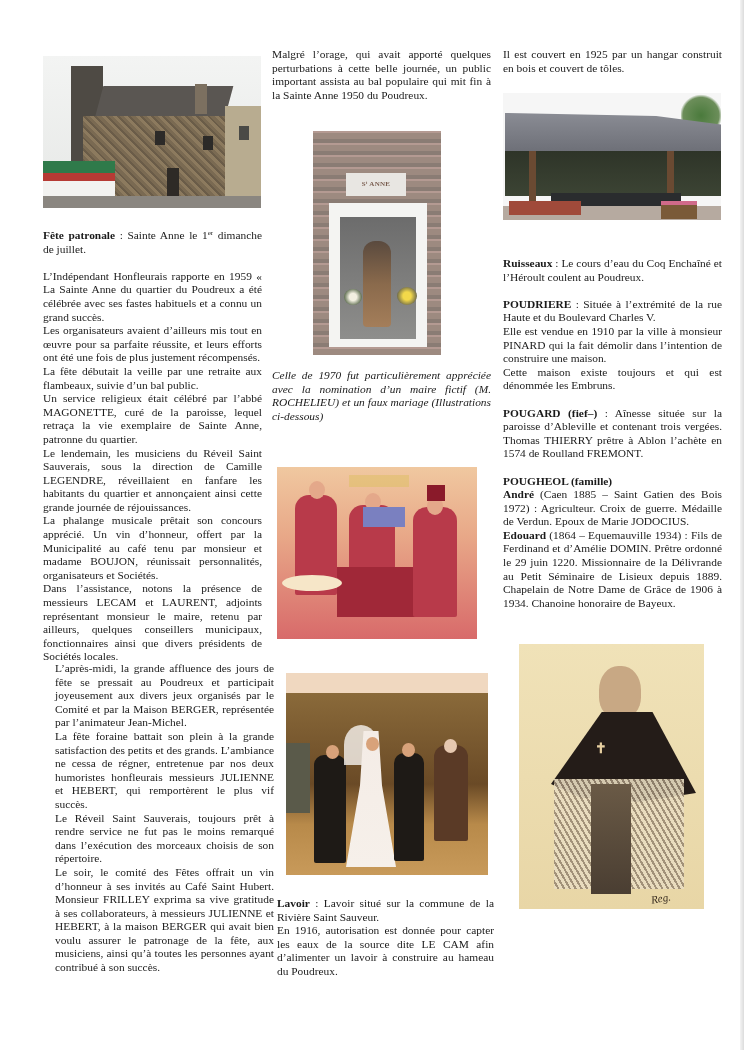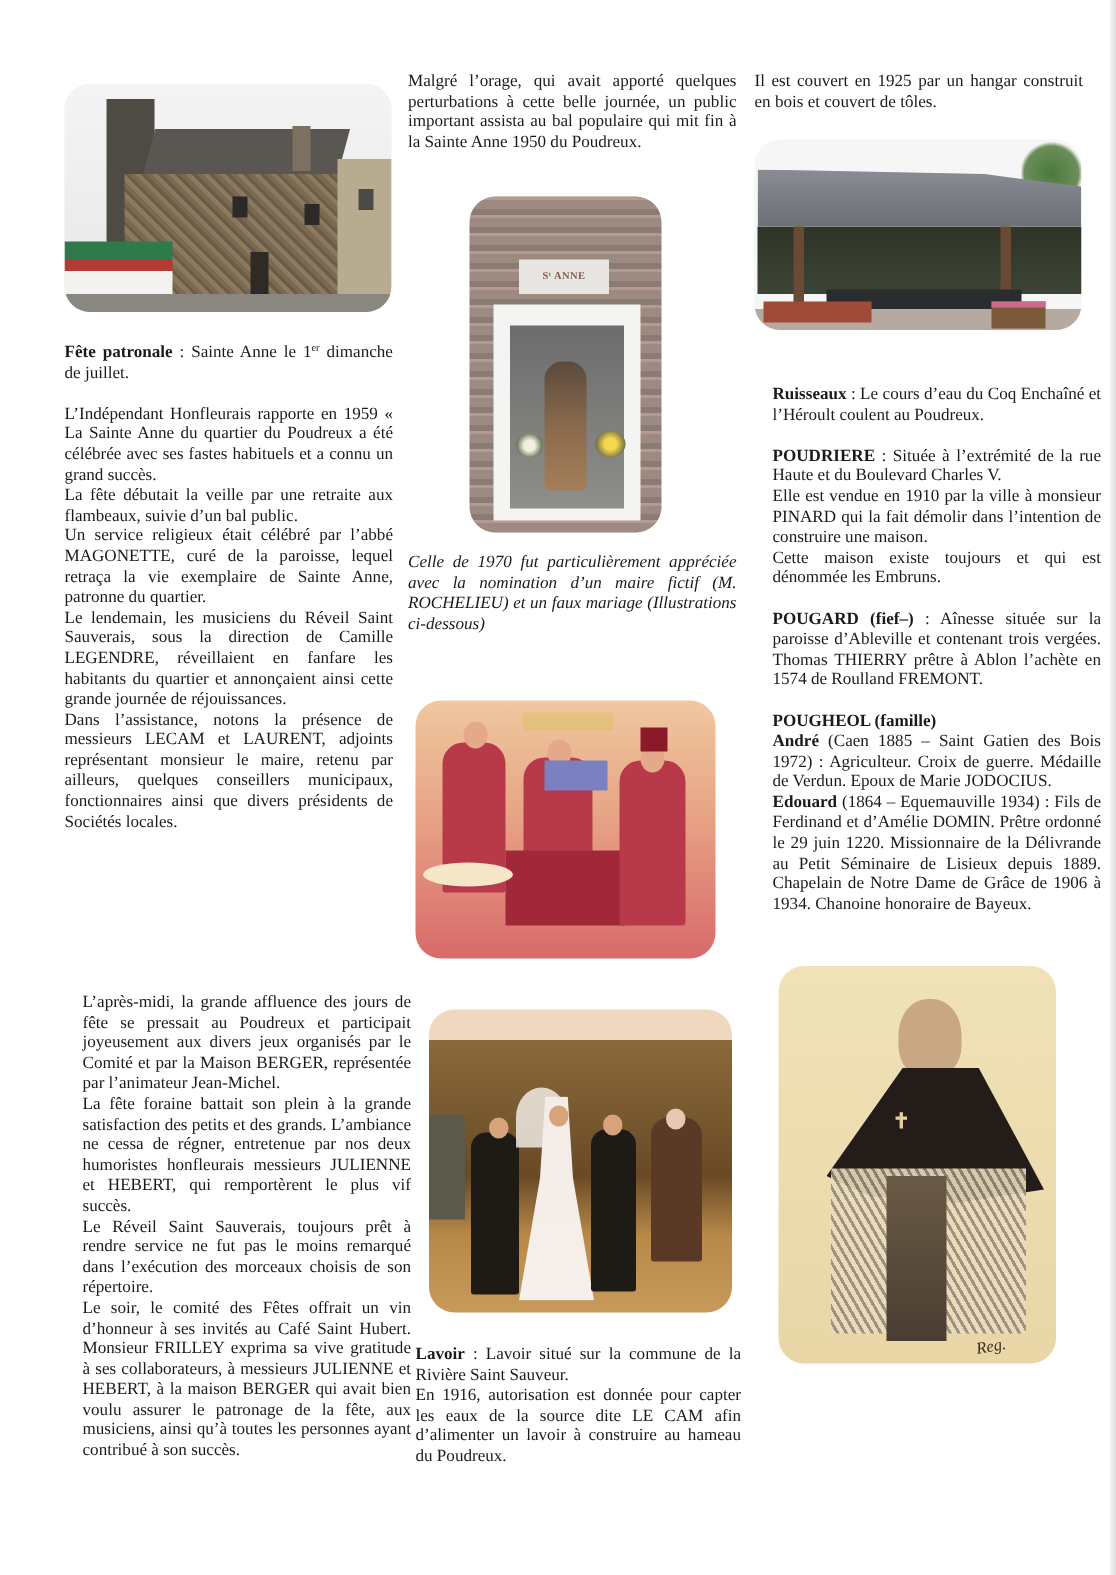--- a/index.html
+++ b/index.html
@@ -5,21 +5,21 @@
   * { box-sizing: border-box; margin: 0; padding: 0; }
   html, body { width: 744px; height: 1050px; background: #ffffff; overflow: hidden; }
   body { position: relative; font-family: "Liberation Serif", serif; color: #1a1a1a; font-size: 11.4px; line-height: 13.6px; }
   .page-shadow { position: absolute; right: 0; top: 0; width: 4px; height: 1050px; background: linear-gradient(to right, #f4f4f4, #dcdcdc); }
   .col { position: absolute; text-align: justify; }
   .col p { margin: 0; }
   .gap { height: 13.6px; }
   b { font-weight: bold; }
   sup { font-size: 7px; vertical-align: 4px; line-height: 0; }
 
-  .photo { position: absolute; overflow: hidden; border-radius: 17px; }
+  .photo { position: absolute; overflow: hidden; }
 
   
   #photo-house { left: 43px; top: 56px; width: 218px; height: 152px; background: #eef0ee; }
   #photo-house .sky { position:absolute; inset:0; background: linear-gradient(#f3f4f3,#e6e8e6); }
   #photo-house .roof { position:absolute; left:55px; top:30px; width:130px; height:40px; background:#5a5652; transform: skewX(-15deg); }
   #photo-house .wall { position:absolute; left:40px; top:60px; width:145px; height:88px; background: repeating-linear-gradient(45deg,#7a6a52 0 3px,#8c7a5e 3px 6px,#6a5c48 6px 8px); }
   #photo-house .tower { position:absolute; left:28px; top:10px; width:32px; height:130px; background:#4e4a44; }
   #photo-house .right-house { position:absolute; left:182px; top:50px; width:36px; height:90px; background:#b8ac90; }
   #photo-house .chim { position:absolute; left:152px; top:28px; width:12px; height:30px; background:#7c7060; }
   #photo-house .door { position:absolute; left:124px; top:112px; width:12px; height:30px; background:#2e2a26; }
@@ -94,23 +94,25 @@
   <div class="shopfront"></div>
   <div class="road"></div>
 </div>
 
 <div class="col" style="left:43px; top:229px; width:219px;">
   <p>
     <b>Fête patronale</b><span> : Sainte Anne le 1</span><sup>er</sup><span> dimanche de juillet.</span>
   </p>
   <div class="gap"></div>
   <p>L’Indépendant Honfleurais rapporte en 1959 « La Sainte Anne du quartier du Poudreux a été célébrée avec ses fastes habituels et a connu un grand succès.</p>
+  <p>Les organisateurs avaient d’ailleurs mis tout en œuvre pour sa parfaite réussite, et leurs efforts ont été une fois de plus justement récompensés.</p>
   <p>La fête débutait la veille par une retraite aux flambeaux, suivie d’un bal public.</p>
   <p>Un service religieux était célébré par l’abbé MAGONETTE, curé de la paroisse, lequel retraça la vie exemplaire de Sainte Anne, patronne du quartier.</p>
   <p>Le lendemain, les musiciens du Réveil Saint Sauverais, sous la direction de Camille LEGENDRE, réveillaient en fanfare les habitants du quartier et annonçaient ainsi cette grande journée de réjouissances.</p>
+  <p>La phalange musicale prêtait son concours apprécié. Un vin d’honneur, offert par la Municipalité au café tenu par monsieur et madame BOUJON, réunissait personnalités, organisateurs et Sociétés.</p>
   <p>Dans l’assistance, notons la présence de messieurs LECAM et LAURENT, adjoints représentant monsieur le maire, retenu par ailleurs, quelques conseillers municipaux, fonctionnaires ainsi que divers présidents de Sociétés locales.</p>
 </div>
 
 <div class="col" style="left:55px; top:662px; width:219px;">
   <p>L’après-midi, la grande affluence des jours de fête se pressait au Poudreux et participait joyeusement aux divers jeux organisés par le Comité et par la Maison BERGER, représentée par l’animateur Jean-Michel.</p>
   <p>La fête foraine battait son plein à la grande satisfaction des petits et des grands. L’ambiance ne cessa de régner, entretenue par nos deux humoristes honfleurais messieurs JULIENNE et HEBERT, qui remportèrent le plus vif succès.</p>
   <p>Le Réveil Saint Sauverais, toujours prêt à rendre service ne fut pas le moins remarqué dans l’exécution des morceaux choisis de son répertoire.</p>
   <p>Le soir, le comité des Fêtes offrait un vin d’honneur à ses invités au Café Saint Hubert. Monsieur FRILLEY exprima sa vive gratitude à ses collaborateurs, à messieurs JULIENNE et HEBERT, à la maison BERGER qui avait bien voulu assurer le patronage de la fête, aux musiciens, ainsi qu’à toutes les personnes ayant contribué à son succès.</p>
 </div>
 
@@ -174,21 +176,21 @@
   <div class="roof"></div>
   <div class="under"></div>
   <div class="post" style="left:26px;"></div>
   <div class="post" style="left:164px;"></div>
   <div class="pool"></div>
   <div class="ground"></div>
   <div class="wall"></div>
   <div class="planter"></div>
 </div>
 
-<div class="col" style="left:503px; top:257px; width:219px;margin-left:12px;">
+<div class="col" style="left:503px; top:257px; width:219px;">
   <p>
     <b>Ruisseaux</b><span> : Le cours d’eau du Coq Enchaîné et l’Héroult coulent au Poudreux.</span>
   </p>
   <div class="gap"></div>
   <p>
     <b>POUDRIERE</b><span> : Située à l’extrémité de la rue Haute et du Boulevard Charles V.</span>
   </p>
   <p>Elle est vendue en 1910 par la ville à monsieur PINARD qui la fait démolir dans l’intention de construire une maison.</p>
   <p>Cette maison existe toujours et qui est dénommée les Embruns.</p>
   <div class="gap"></div>

